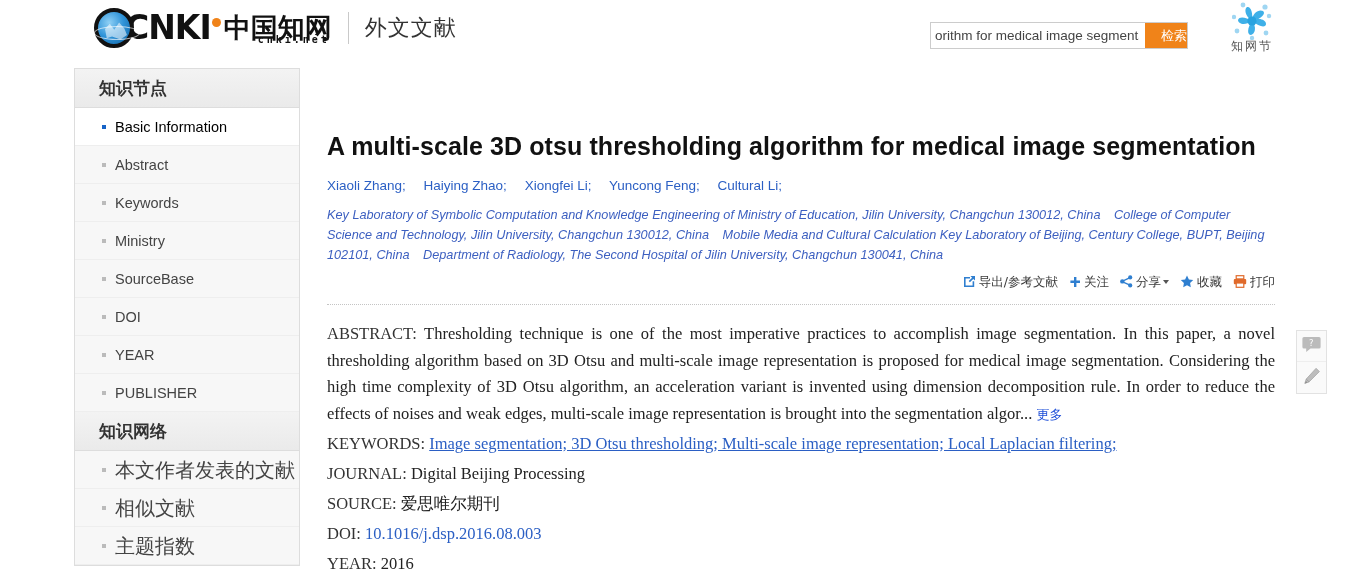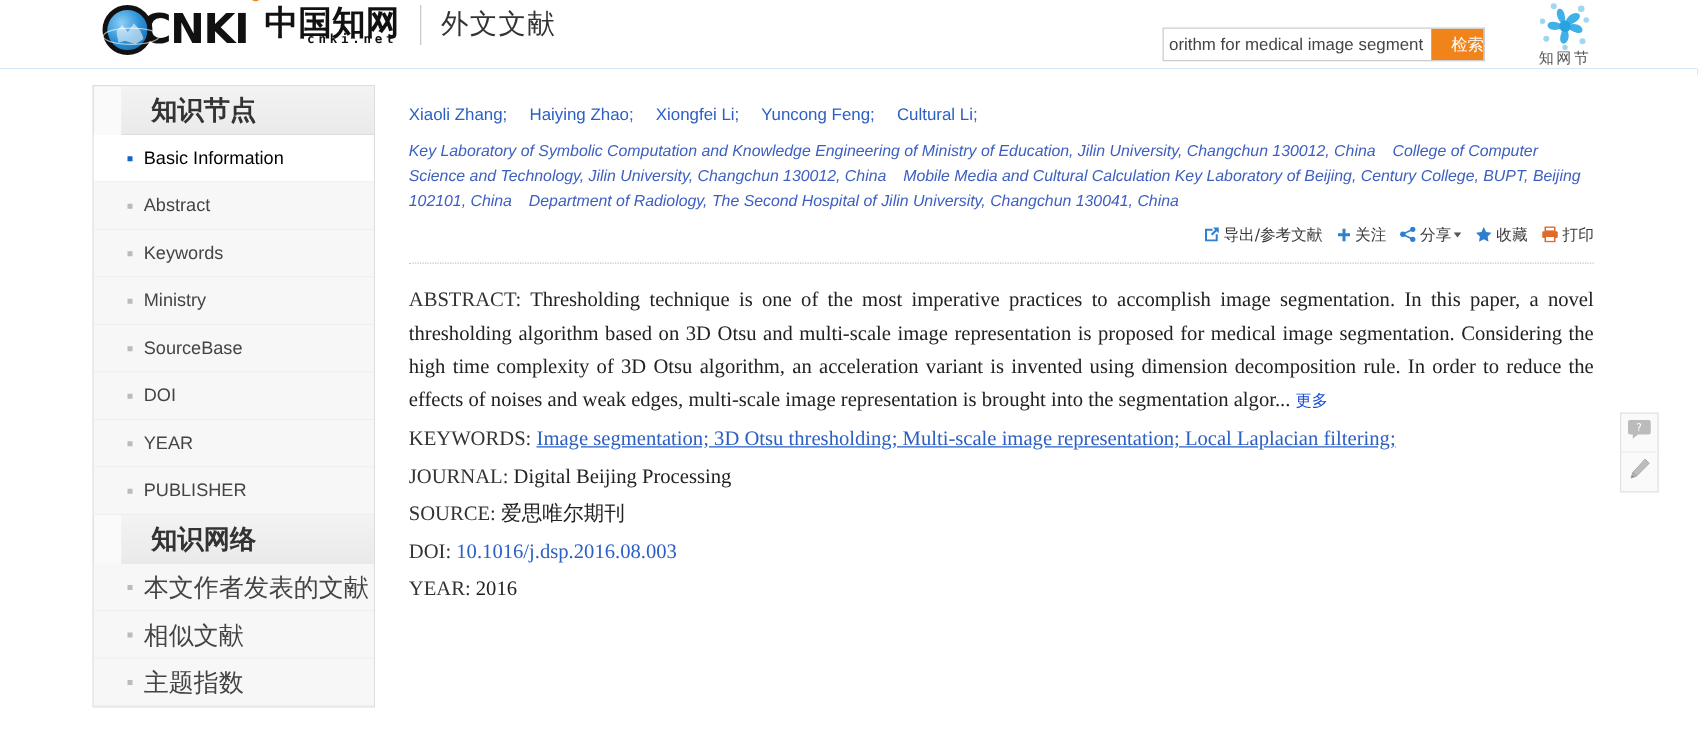--- a/index.html
+++ b/index.html
@@ -13,23 +13,23 @@
 
   
   #header {
     position: relative;
     width: 1358px;
     height: 55px;
     background: #ffffff;
   }
   .logo-wrap {
     position: absolute;
-    left: 82px; top: 4px;
+    left: 94px; top: 4px;
     display: flex;
-    align-items: flex-start;
+    align-items: center;
     height: 48px;
   }
   .logo-globe {
     width: 40px; height: 40px;
     border-radius: 50%;
     background:
       radial-gradient(circle at 35% 33%, #8fd0f5 0%, #2f93d8 48%, #0d5f9e 100%);
     border: 4px solid #111111;
     position: relative;
     flex: 0 0 auto;
@@ -171,26 +171,25 @@
     left: 74px; top: 13px;
     width: 226px;
     border: 1px solid #dddddd;
     background: #fafafa;
   }
   .side-head {
     height: 39px;
     line-height: 39px;
     padding-left: 24px;
     font-family: "DejaVu Sans", sans-serif;
-    font-size: 21px;
+    font-size: 17px;
     font-weight: bold;
     color: #333333;
     background: linear-gradient(#f3f3f3, #eaeaea);
     border-bottom: 1px solid #dddddd;
-    margin-left: 22px;
   }
   .side-item {
     height: 38px;
     line-height: 38px;
     padding-left: 40px;
     font-size: 14.5px;
     color: #444444;
     border-bottom: 1px solid #eeeeee;
     background: #f7f7f7;
     position: relative;
@@ -399,20 +398,21 @@
     <div class="side-item">PUBLISHER</div>
 
     <div class="side-head">知识网络</div>
     <div class="side-item cn">本文作者发表的文献</div>
     <div class="side-item cn">相似文献</div>
     <div class="side-item cn">主题指数</div>
   </div>
 
   <div id="main">
 
+    <h1 id="paper-title">A multi-scale 3D otsu thresholding algorithm for medical image segmentation</h1>
 
     <div id="authors">
       <a href="#">Xiaoli Zhang;</a>
       <a href="#">Haiying Zhao;</a>
       <a href="#">Xiongfei Li;</a>
       <a href="#">Yuncong Feng;</a>
       <a href="#">Cultural Li;</a>
     </div>
 
     <div id="affils">

